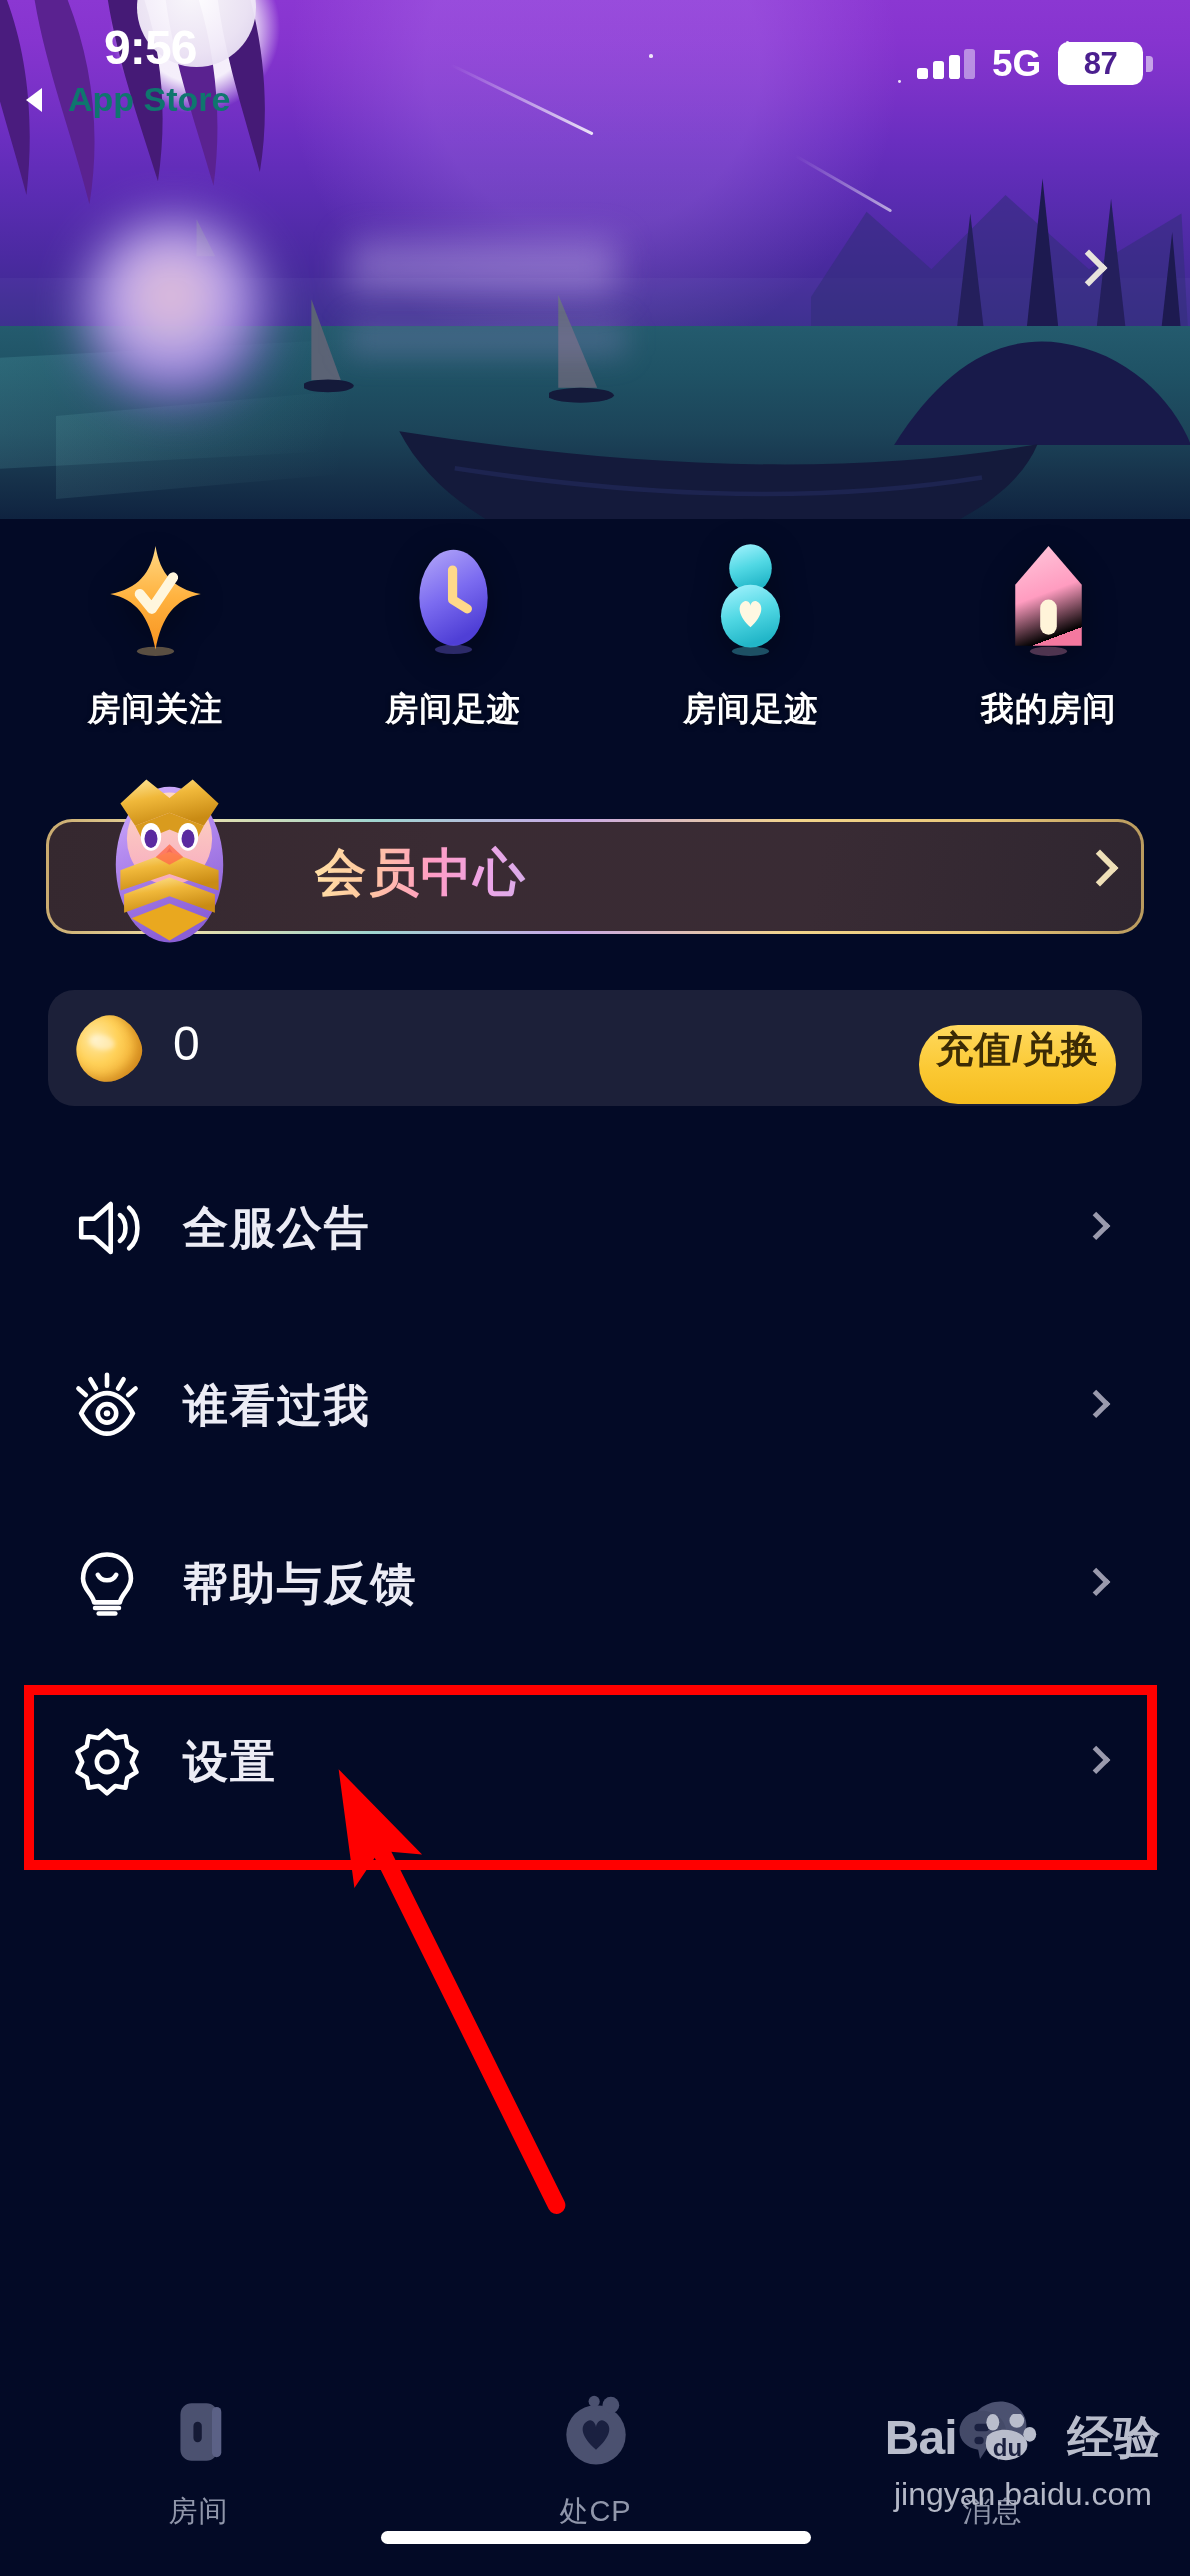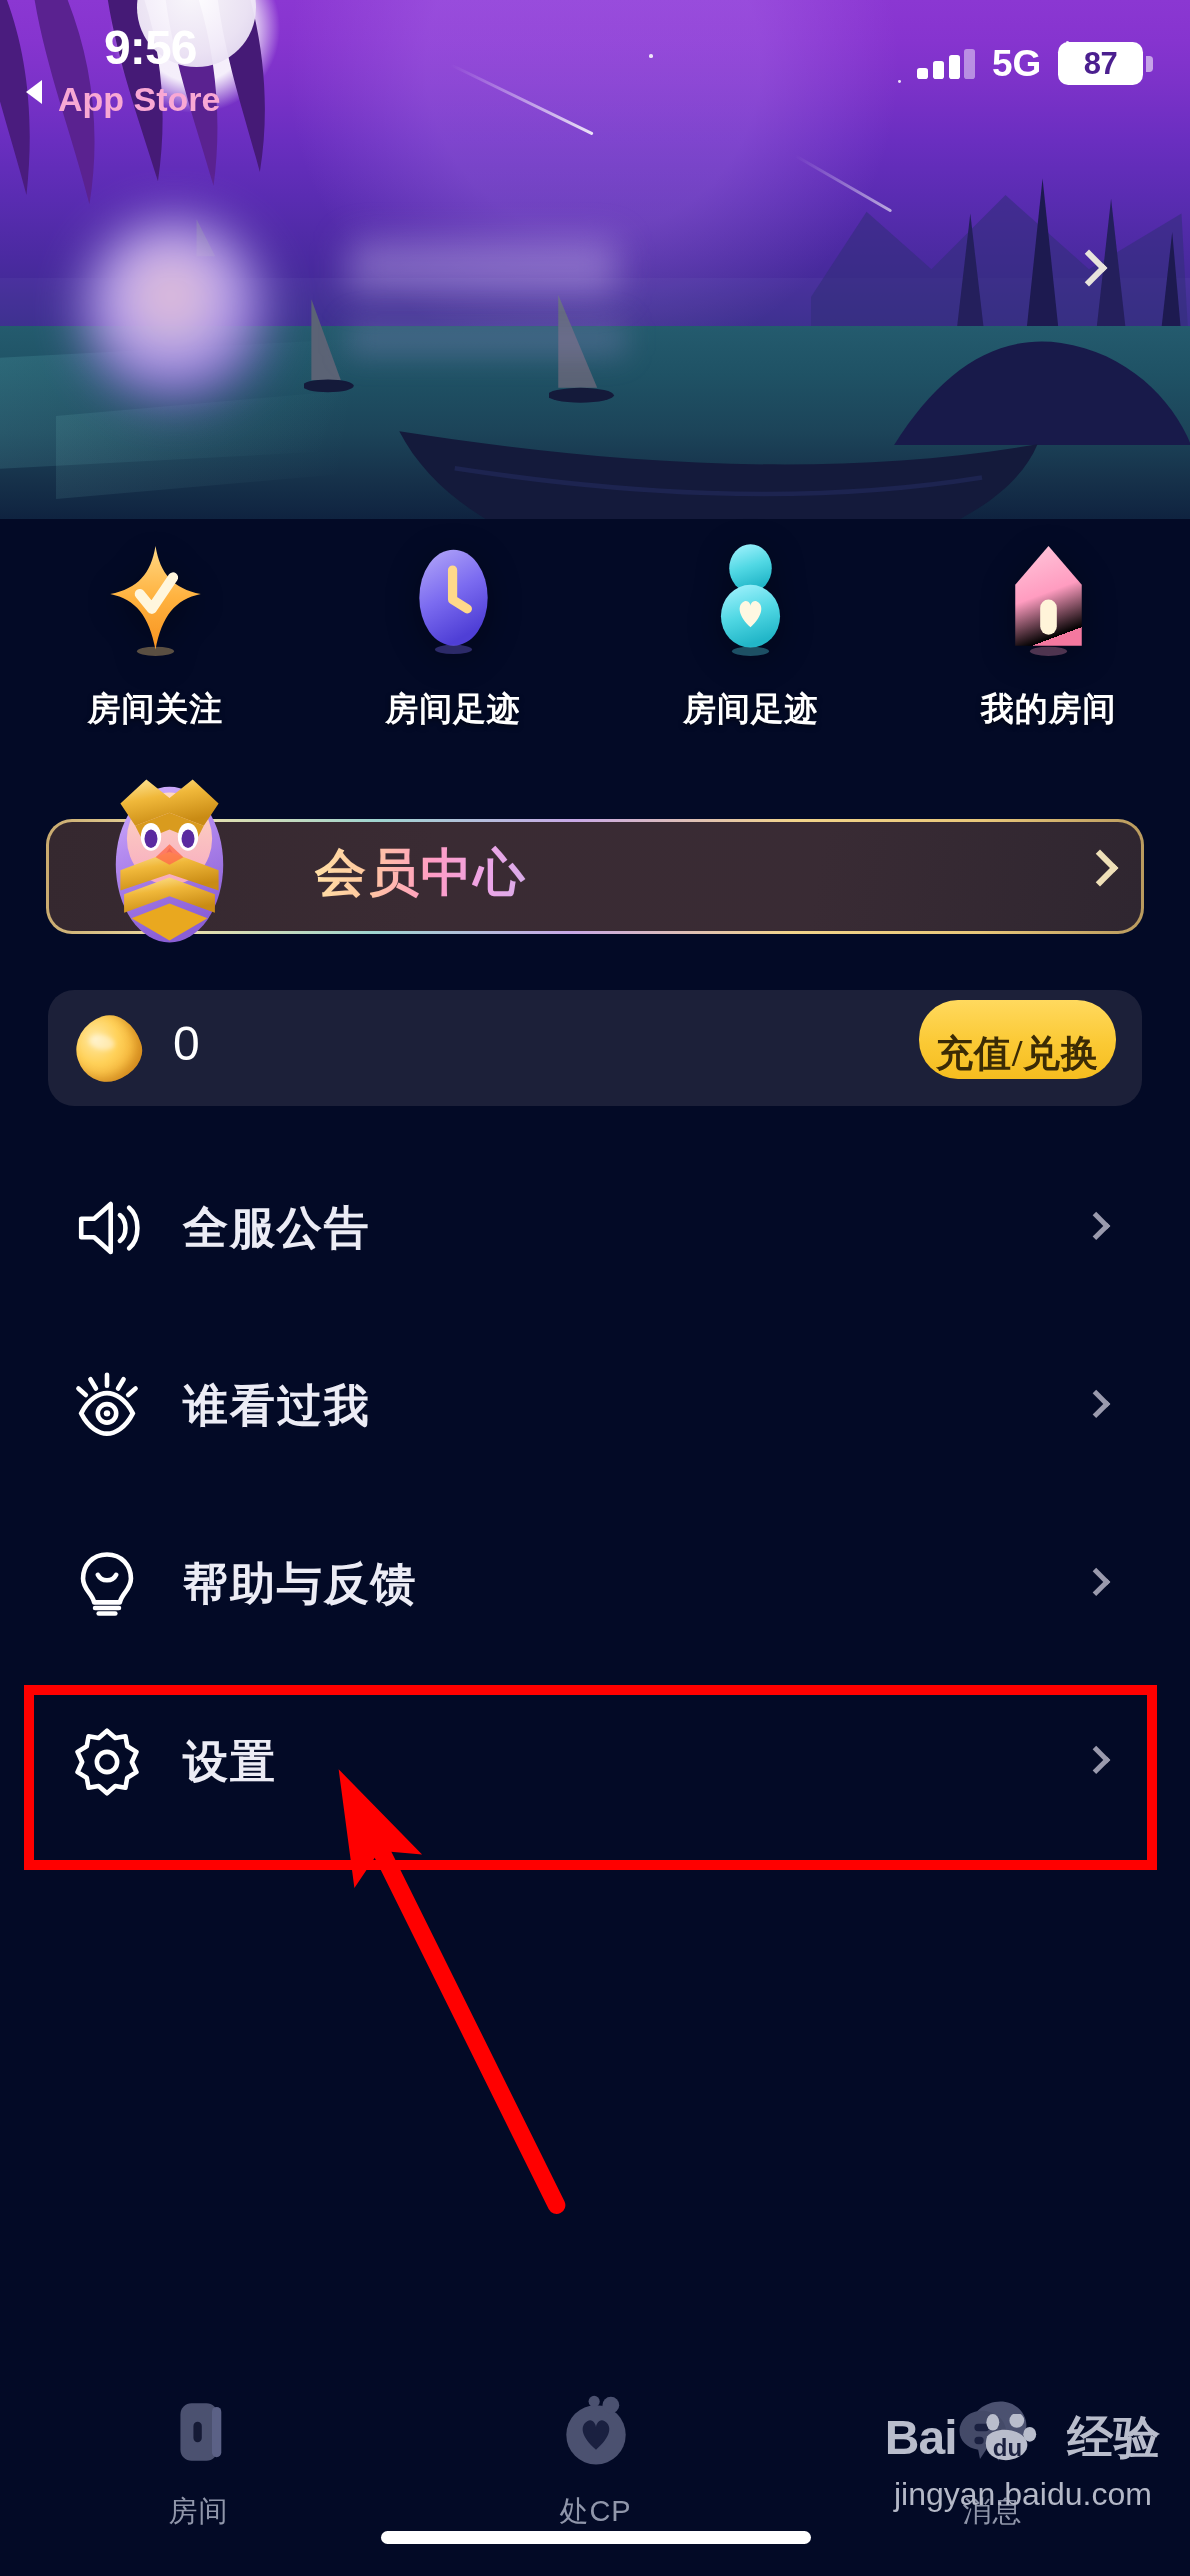--- a/index.html
+++ b/index.html
@@ -73,22 +73,22 @@
     display:flex; align-items:center; justify-content:center;
   }
   .batt-num { color:#4b1f8f; font-size:31px; font-weight:700; letter-spacing:-0.5px; }
   .batt:after {
     content:""; position:absolute; right:-10.2px; top:14px; width:7.4px; height:16px;
     border-radius:0 3.7px 3.7px 0; background:rgba(255,255,255,0.55);
   }
 
   .backlink {
     position:absolute; left:26px; top:80px; z-index:41;
-    display:flex; align-items:flex-start; gap:16px;
-    color:#f9a8d4; font-size:34px; font-weight:600;
+    display:flex; align-items:center; gap:26px;
+    color:#0f766e; font-size:34px; font-weight:600;
   }
   .backlink .tri {
     width:0; height:0; border-top:12px solid transparent; border-bottom:12px solid transparent;
     border-right:16.7px solid #fff;
   }
 
   
   .profile { position:absolute; left:0; top:218px; width:1191px; height:172px; z-index:20; }
   .avatar {
     position:absolute; left:82px; top:0px; width:185px; height:185px; border-radius:50%;
@@ -156,23 +156,23 @@
     border-radius:58% 44% 56% 46% / 52% 58% 42% 48%;
     transform:rotate(-18deg);
     box-shadow:inset -4.6px -5.6px 9.3px rgba(160,90,10,0.35);
   }
   .coin:after {
     content:""; position:absolute; left:15px; top:16.7px; width:26px; height:15px;
     background:rgba(255,255,255,0.42); border-radius:50%; transform:rotate(30deg); filter:blur(1.9px);
   }
   .coin-amt { position:absolute; left:125px; top:26px; color:#fff; font-size:48px; font-weight:400; }
   .recharge {
-    position:absolute; right:26px; top:10px; width:197px; height:79px; border-radius:39px;
+    position:absolute; right:26px; top:35px; width:197px; height:79px; border-radius:39px;
     background:linear-gradient(180deg,#ffd95e 0%,#fbc934 55%,#f5bd1f 100%);
-    display:flex; align-items:flex-end; justify-content:center;font-family:Liberation Serif, serif;
+    display:flex; align-items:flex-start; justify-content:center;
   }
   .recharge span { color:#3b2b05; font-size:37px; font-weight:700; letter-spacing:0.9px; }
 
   
   .menu { position:absolute; left:0; top:1139px; width:1191px; z-index:22; }
   .menu-row {
     position:relative; height:178px; display:flex; align-items:center; padding:0 76px 0 72px;
   }
   .menu-ico { width:70px; height:70px; position:relative; flex:0 0 70px; }
   .menu-label { margin-left:41px; color:#ececf5; font-size:45px; font-weight:700; letter-spacing:1.9px; }

